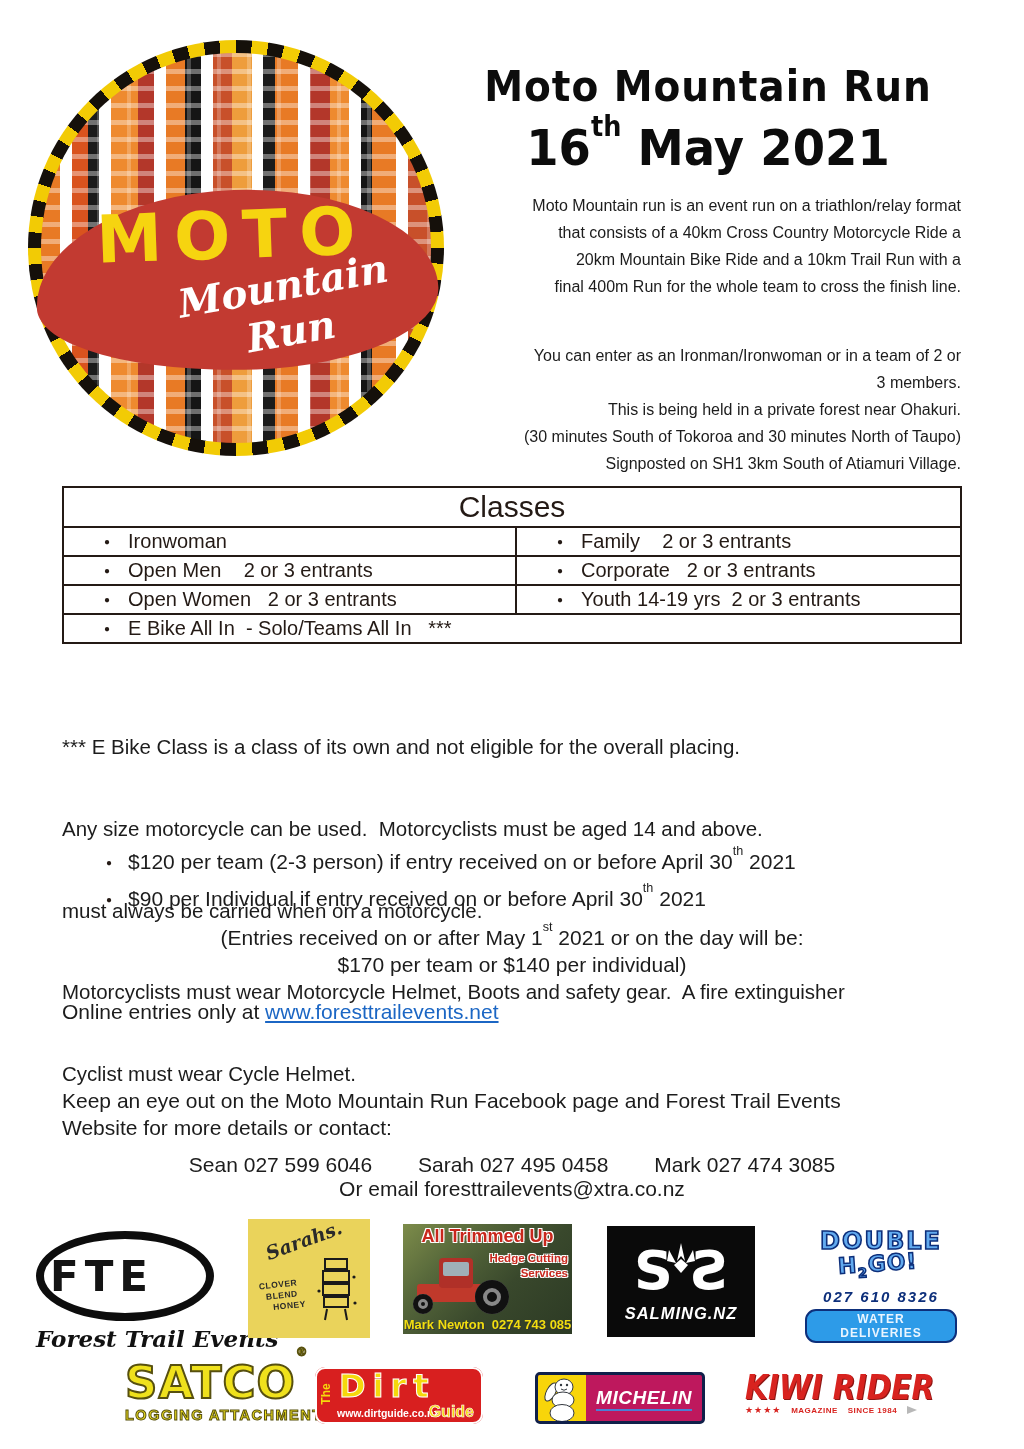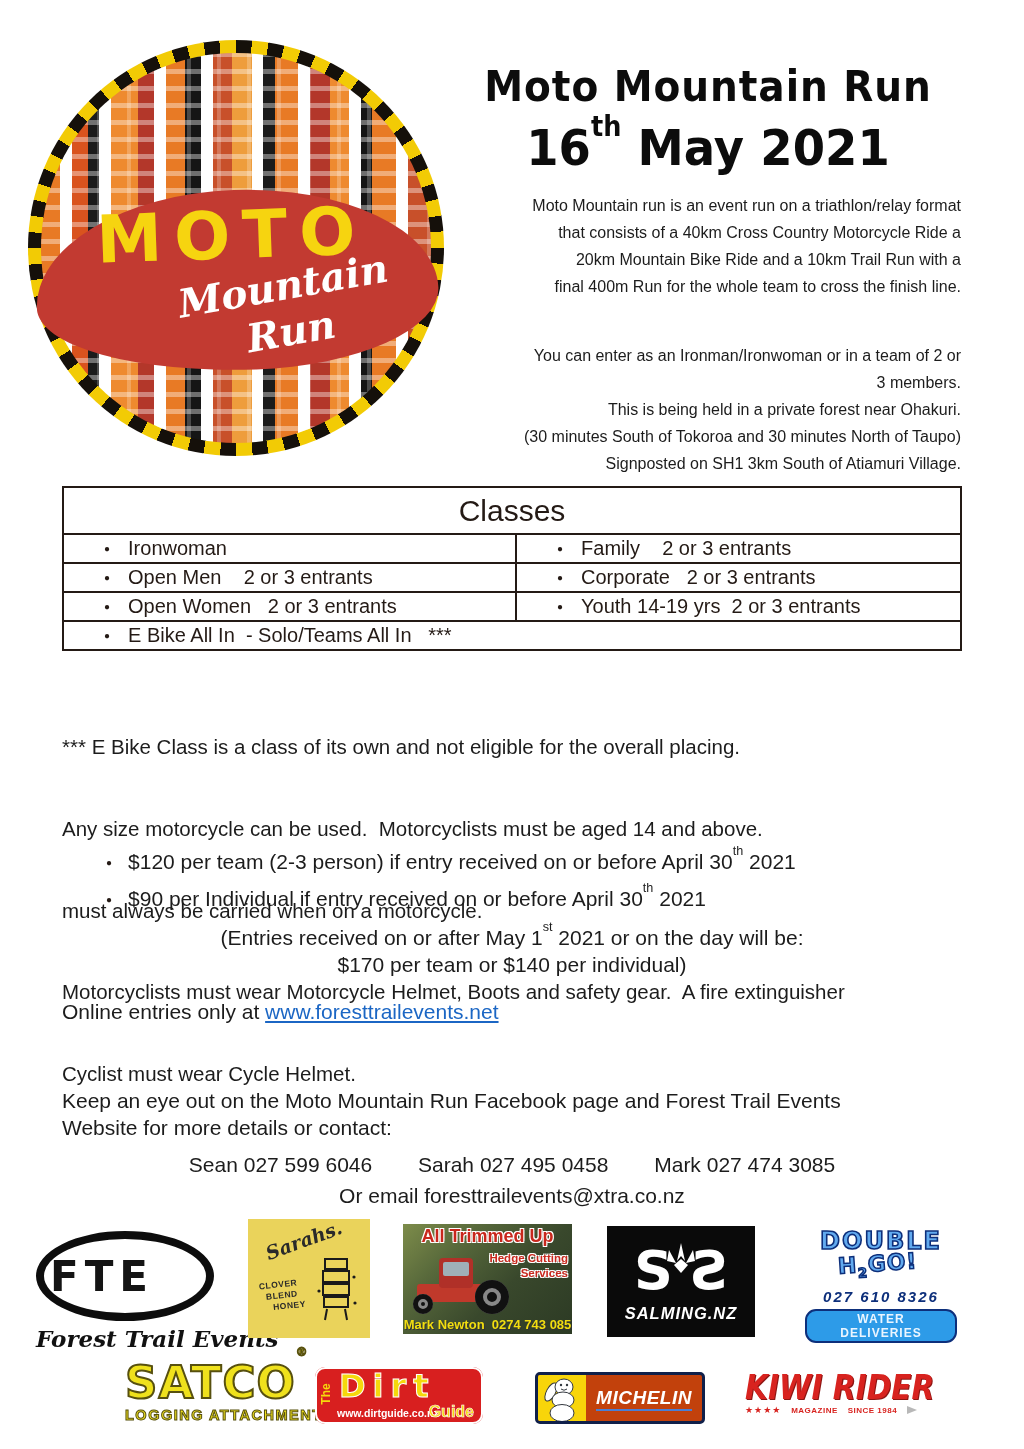--- a/index.html
+++ b/index.html
@@ -37,21 +37,21 @@
   .title-l2 sup { font-size:55%; position:relative; top:-.4em; }
 
   
   .intro { position:absolute; left:300px; width:661px; font-size:16px; line-height:27px; text-align:right; }
   .intro div { white-space:nowrap; }
   .intro1 { top:192px; }
   .intro2 { top:331px;margin-top:11px; }
 
   
   .classes { position:absolute; left:62px; top:486px; width:900px; border-collapse:collapse; }
-  .classes th { border:2px solid #241a15; height:47px; font-size:30px; font-weight:normal; color:#241a15; }
+  .classes th { border:2px solid #241a15; height:40px; font-size:30px; font-weight:normal; color:#241a15; }
   .classes td { border:2px solid #241a15; height:29px; font-size:20px; padding-left:40px;
     white-space:pre-wrap; color:#241a15; }
   .classes td.lc { width:453px; }
   .bl::before { content:"●"; font-size:10px; position:relative; top:-3px; margin-right:18px; color:#241a15; }
 
   
   .notes { position:absolute; left:62px; top:679px; width:906px; font-size:20.5px; line-height:27.2px;
     white-space:pre-wrap; }
   .entry-fee { position:absolute; left:62px; top:838px; width:900px; font-size:21px; line-height:27px; }
   .fee-bullets { margin-top:5px; }
@@ -62,21 +62,21 @@
   sup.small { font-size:60%; position:relative; top:-.45em; }
 
   .includes { position:absolute; left:62px; top:991px; width:900px; font-size:21px; line-height:27px;
     text-align:center; }
   .online-line { text-align:left; margin-top:7px; }
   .weblink { color:#1b66c4; text-decoration:underline; cursor:pointer; }
 
   .facebook { position:absolute; left:62px; top:1087px; width:900px; font-size:21px; line-height:27px; }
   .contacts { position:absolute; left:62px; top:1153px; width:900px; text-align:center; font-size:21px; }
   .contacts .person { display:inline-block; margin:0 20px; }
-  .email-line { margin-top:7px; }
+  .email-line { }
 
   
   .sp { position:absolute; }
   .fte { left:36px; top:1231px; width:182px; text-align:center; }
   .fte-oval { width:178px; height:90px; border:8px solid #0d0d0d; border-radius:50%;
     display:flex; align-items:center; justify-content:flex-start; }
   .fte-abbr { font-family:"DejaVu Sans", sans-serif; font-weight:bold; font-size:42px;
     letter-spacing:6px; color:#141414; padding-left:6px; }
   .fte-name { margin-top:4px; font-family:"DejaVu Serif", serif; font-style:italic; font-weight:bold;
     font-size:23px; white-space:nowrap; color:#111; }
@@ -137,21 +137,21 @@
   .dirt { left:315px; top:1367px; width:168px; height:57px; background:#d81f1f; border-radius:10px;
     box-shadow:inset 0 0 0 2px #ffffff; }
   .dirt-the { position:absolute; left:0px; top:20px; transform:rotate(-90deg); color:#f5d90c;
     font-weight:bold; font-size:12px; }
   .dirt-word { position:absolute; left:24px; top:0px; font-family:"DejaVu Sans", sans-serif;
     font-weight:bold; font-size:32px; color:#f5d90c; letter-spacing:7px; -webkit-text-stroke:1px #ffffff; }
   .dirt-url { position:absolute; left:22px; bottom:5px; font-size:10.5px; font-weight:bold; color:#ffffff; }
   .dirt-guide { position:absolute; right:9px; bottom:3px; font-size:16px; font-weight:bold;
     color:#f5d90c;margin-left:20px; -webkit-text-stroke:.6px #ffffff; }
 
-  .michelin { left:535px; top:1372px; width:170px; height:52px; background:#c2410c;
+  .michelin { left:535px; top:1372px; width:170px; height:52px; background:#be185d;
     border:3px solid #10204a; border-radius:5px; display:flex; align-items:center; overflow:hidden; }
   .mich-panel { width:48px; align-self:stretch; background:#f8d50a; position:relative; flex:none; }
   .mich-man { position:absolute; left:3px; top:1px; }
   .mich-name { flex:1; text-align:center; color:#fff; font-style:italic; font-weight:bold; font-size:19px;
     letter-spacing:.5px; }
   .mich-name span { border-bottom:2px solid #4a7fd4; padding-bottom:1px; }
 
   .kiwi { left:745px; top:1372px; width:180px; text-align:left; }
   .kiwi-name { font-family:"DejaVu Sans", sans-serif; font-weight:bold; font-style:italic; font-size:29px;
     line-height:30px; color:#d8231f; white-space:nowrap; transform:scale(1.02,1.18); transform-origin:left;

